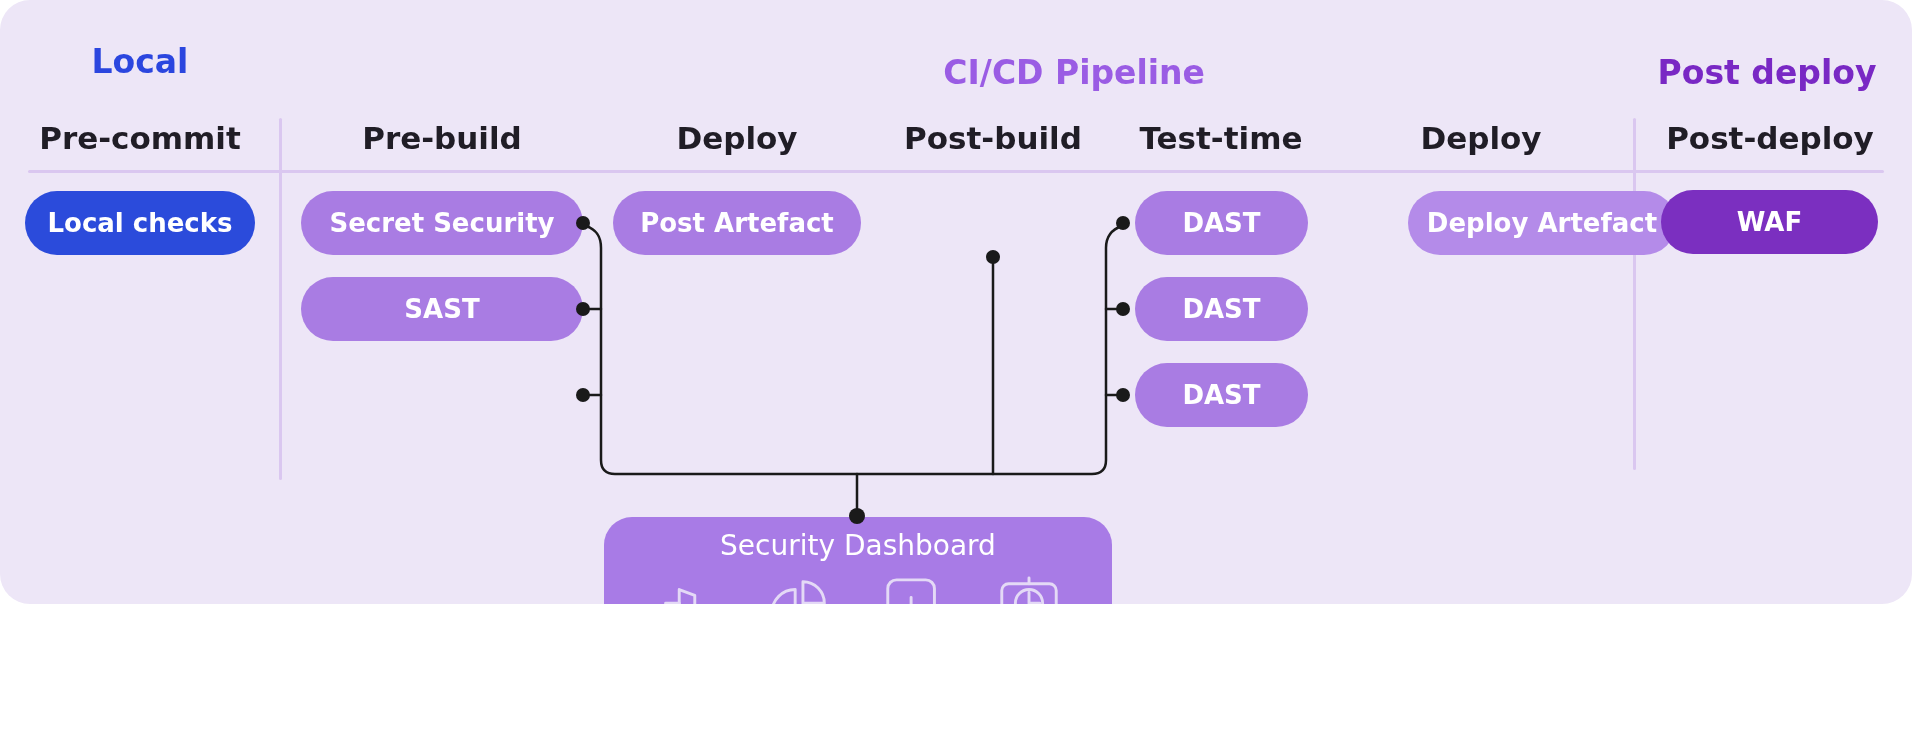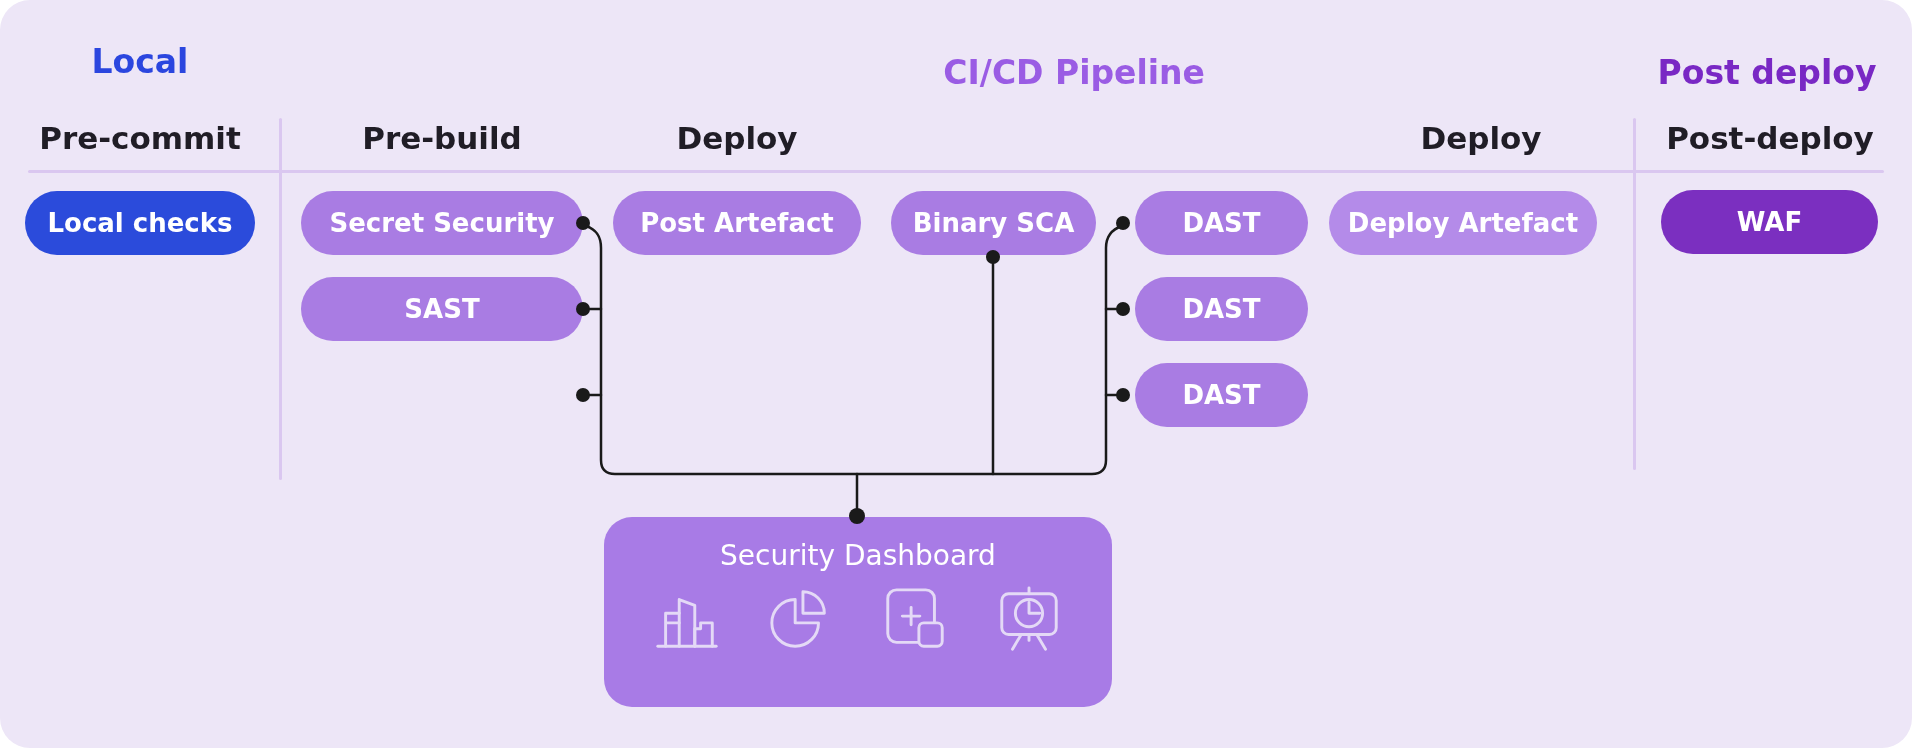--- a/index.html
+++ b/index.html
@@ -5,42 +5,42 @@
   :root{
     --page-bg:#ffffff; --canvas-bg:#EDE6F7;
     --pill-purple:#A97CE3; --pill-blue:#2B4BDB; --pill-light-purple:#B48BE9;
     --pill-dark-purple:#7B2FC0; --dashboard-purple:#A87BE6;
     --title-blue:#2B46DF; --title-purple:#9A5CE4; --title-dark-purple:#7928C4;
     --header-text:#201D26; --connector:#1A1A1A; --separator:#DAC7F0;
     --icon-stroke:#E4D9F6; --pill-text:#ffffff;
   }
   html,body{margin:0;padding:0;background:var(--page-bg);}
   body{font-family:"DejaVu Sans","Liberation Sans",sans-serif;}
-  .canvas{position:relative;width:1912px;height:748px;background:var(--canvas-bg);
+  .canvas{position:relative;width:1912px;height:604px;background:var(--canvas-bg);
           border-radius:30px;overflow:hidden;}
   .title{position:absolute;width:400px;text-align:center;font-weight:700;font-size:33px;white-space:nowrap;}
   .title.local{left:-60px;top:42px;color:var(--title-blue);}
   .title.cicd{left:805px;top:53px;color:var(--title-purple);text-align:right;}
   .title.post{left:1567px;top:53px;color:var(--title-dark-purple);}
   .col-header{position:absolute;top:120px;width:300px;text-align:center;
           font-weight:700;font-size:31px;color:var(--header-text);white-space:nowrap;}
   .rule{position:absolute;left:28px;top:170px;width:1856px;height:2.5px;
           background:var(--separator);border-radius:2px;}
   .sep{position:absolute;width:3px;background:var(--separator);border-radius:2px;}
   .sep1{left:279px;top:118px;height:362px;}
   .sep2{left:1633px;top:118px;height:352px;}
   .pill{position:absolute;height:64px;border-radius:32px;display:flex;align-items:center;
         justify-content:center;color:var(--pill-text);font-size:26px;font-weight:700;
         white-space:nowrap;background:var(--pill-purple);}
   .pill.blue{background:var(--pill-blue);}
   .pill.light{background:var(--pill-light-purple);}
   .pill.dark{background:var(--pill-dark-purple);}
   .dashboard{position:absolute;left:604px;top:517px;width:508px;height:190px;
         background:var(--dashboard-purple);border-radius:28px;}
-  .dashboard .db-title{margin-top:22px;text-align:center;color:var(--pill-text);
+  .dashboard .db-title{margin-top:12px;text-align:center;color:var(--pill-text);
         font-size:28px;font-weight:500;}
   .icons{display:flex;justify-content:center;align-items:center;gap:44px;margin-top:12px;}
   .icons svg{stroke:var(--icon-stroke);fill:none;stroke-width:3;
         stroke-linecap:round;stroke-linejoin:round;}
   svg.connectors{position:absolute;left:0;top:0;pointer-events:none;}
   .connectors path{stroke:var(--connector);stroke-width:2.5;fill:none;
         stroke-linecap:round;stroke-linejoin:round;}
   .connectors circle{fill:var(--connector);}
 </style>
 </head>
@@ -52,32 +52,33 @@
   <div class="title cicd">CI/CD Pipeline</div>
   <div class="title post">Post deploy</div>
 
   <div class="rule"></div>
   <div class="sep sep1"></div>
   <div class="sep sep2"></div>
 
   <div class="col-header" style="left:-10px">Pre-commit</div>
   <div class="col-header" style="left:292px">Pre-build</div>
   <div class="col-header" style="left:587px">Deploy</div>
+  <div class="col-header" style="left:843px">Post-build</div>
+  <div class="col-header" style="left:1071px">Test-time</div>
   <div class="col-header" style="left:1331px">Deploy</div>
   <div class="col-header" style="left:1620px">Post-deploy</div>
 
   <div class="pill blue" style="left:25px;  top:191px; width:230px">Local checks</div>
   <div class="pill" style="left:301px; top:191px; width:282px">Secret Security</div>
   <div class="pill" style="left:301px; top:277px; width:282px">SAST</div>
   <div class="pill" style="left:613px; top:191px; width:248px">Post Artefact</div>
-  <div class="pill" style="left:891px; top:191px; width:205px">Binary SCA</div>
   <div class="pill" style="left:1135px;top:191px; width:173px">DAST</div>
   <div class="pill" style="left:1135px;top:277px; width:173px">DAST</div>
   <div class="pill" style="left:1135px;top:363px; width:173px">DAST</div>
-  <div class="pill light" style="left:1329px;top:191px; width:268px">Deploy Artefact</div>
+  <div class="pill light" style="left:1408px;top:191px; width:268px">Deploy Artefact</div>
   <div class="pill dark" style="left:1661px;top:190px; width:217px">WAF</div>
 
   <div class="dashboard">
     <div class="db-title">Security Dashboard</div>
     <div class="icons">
       <svg width="70" height="70" viewBox="0 0 72 72">
         <path d="M6 64 H66"></path>
         <path d="M14 64 V30 H28 M14 40 H28"></path>
         <path d="M28 64 V16 L44 22 V64"></path>
         <path d="M44 64 V46 H50 V40 H62 V64"></path>

